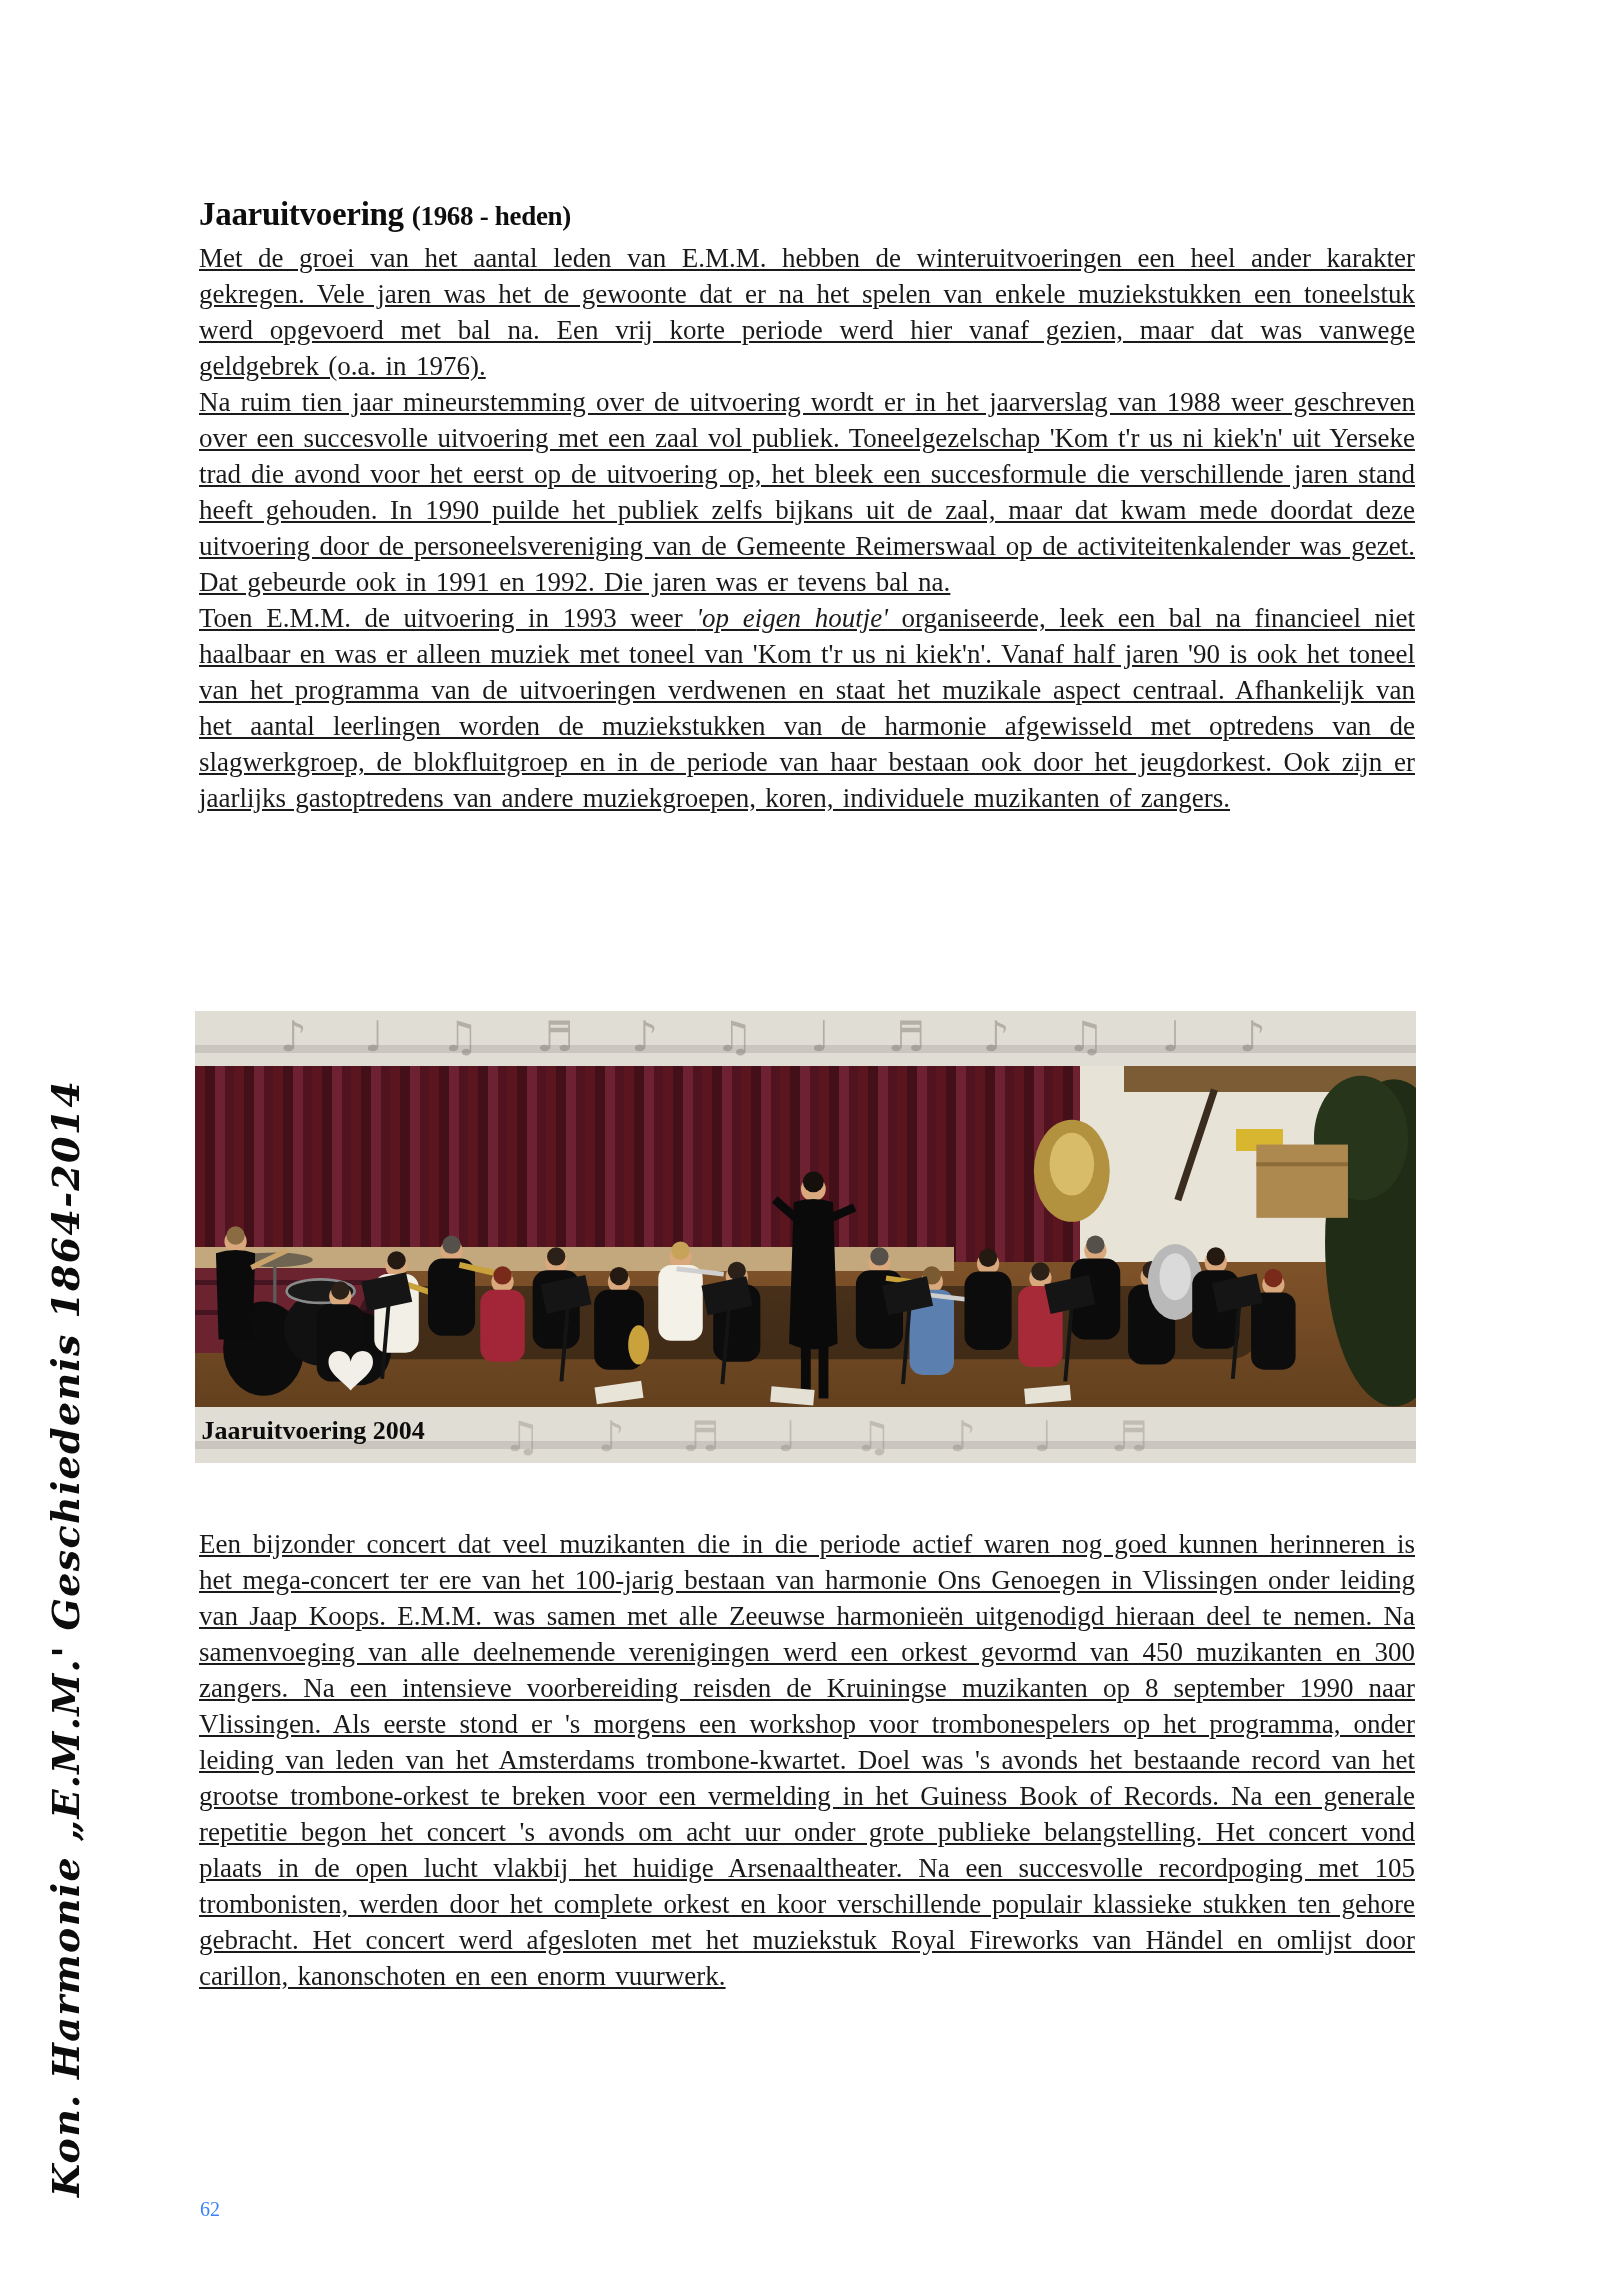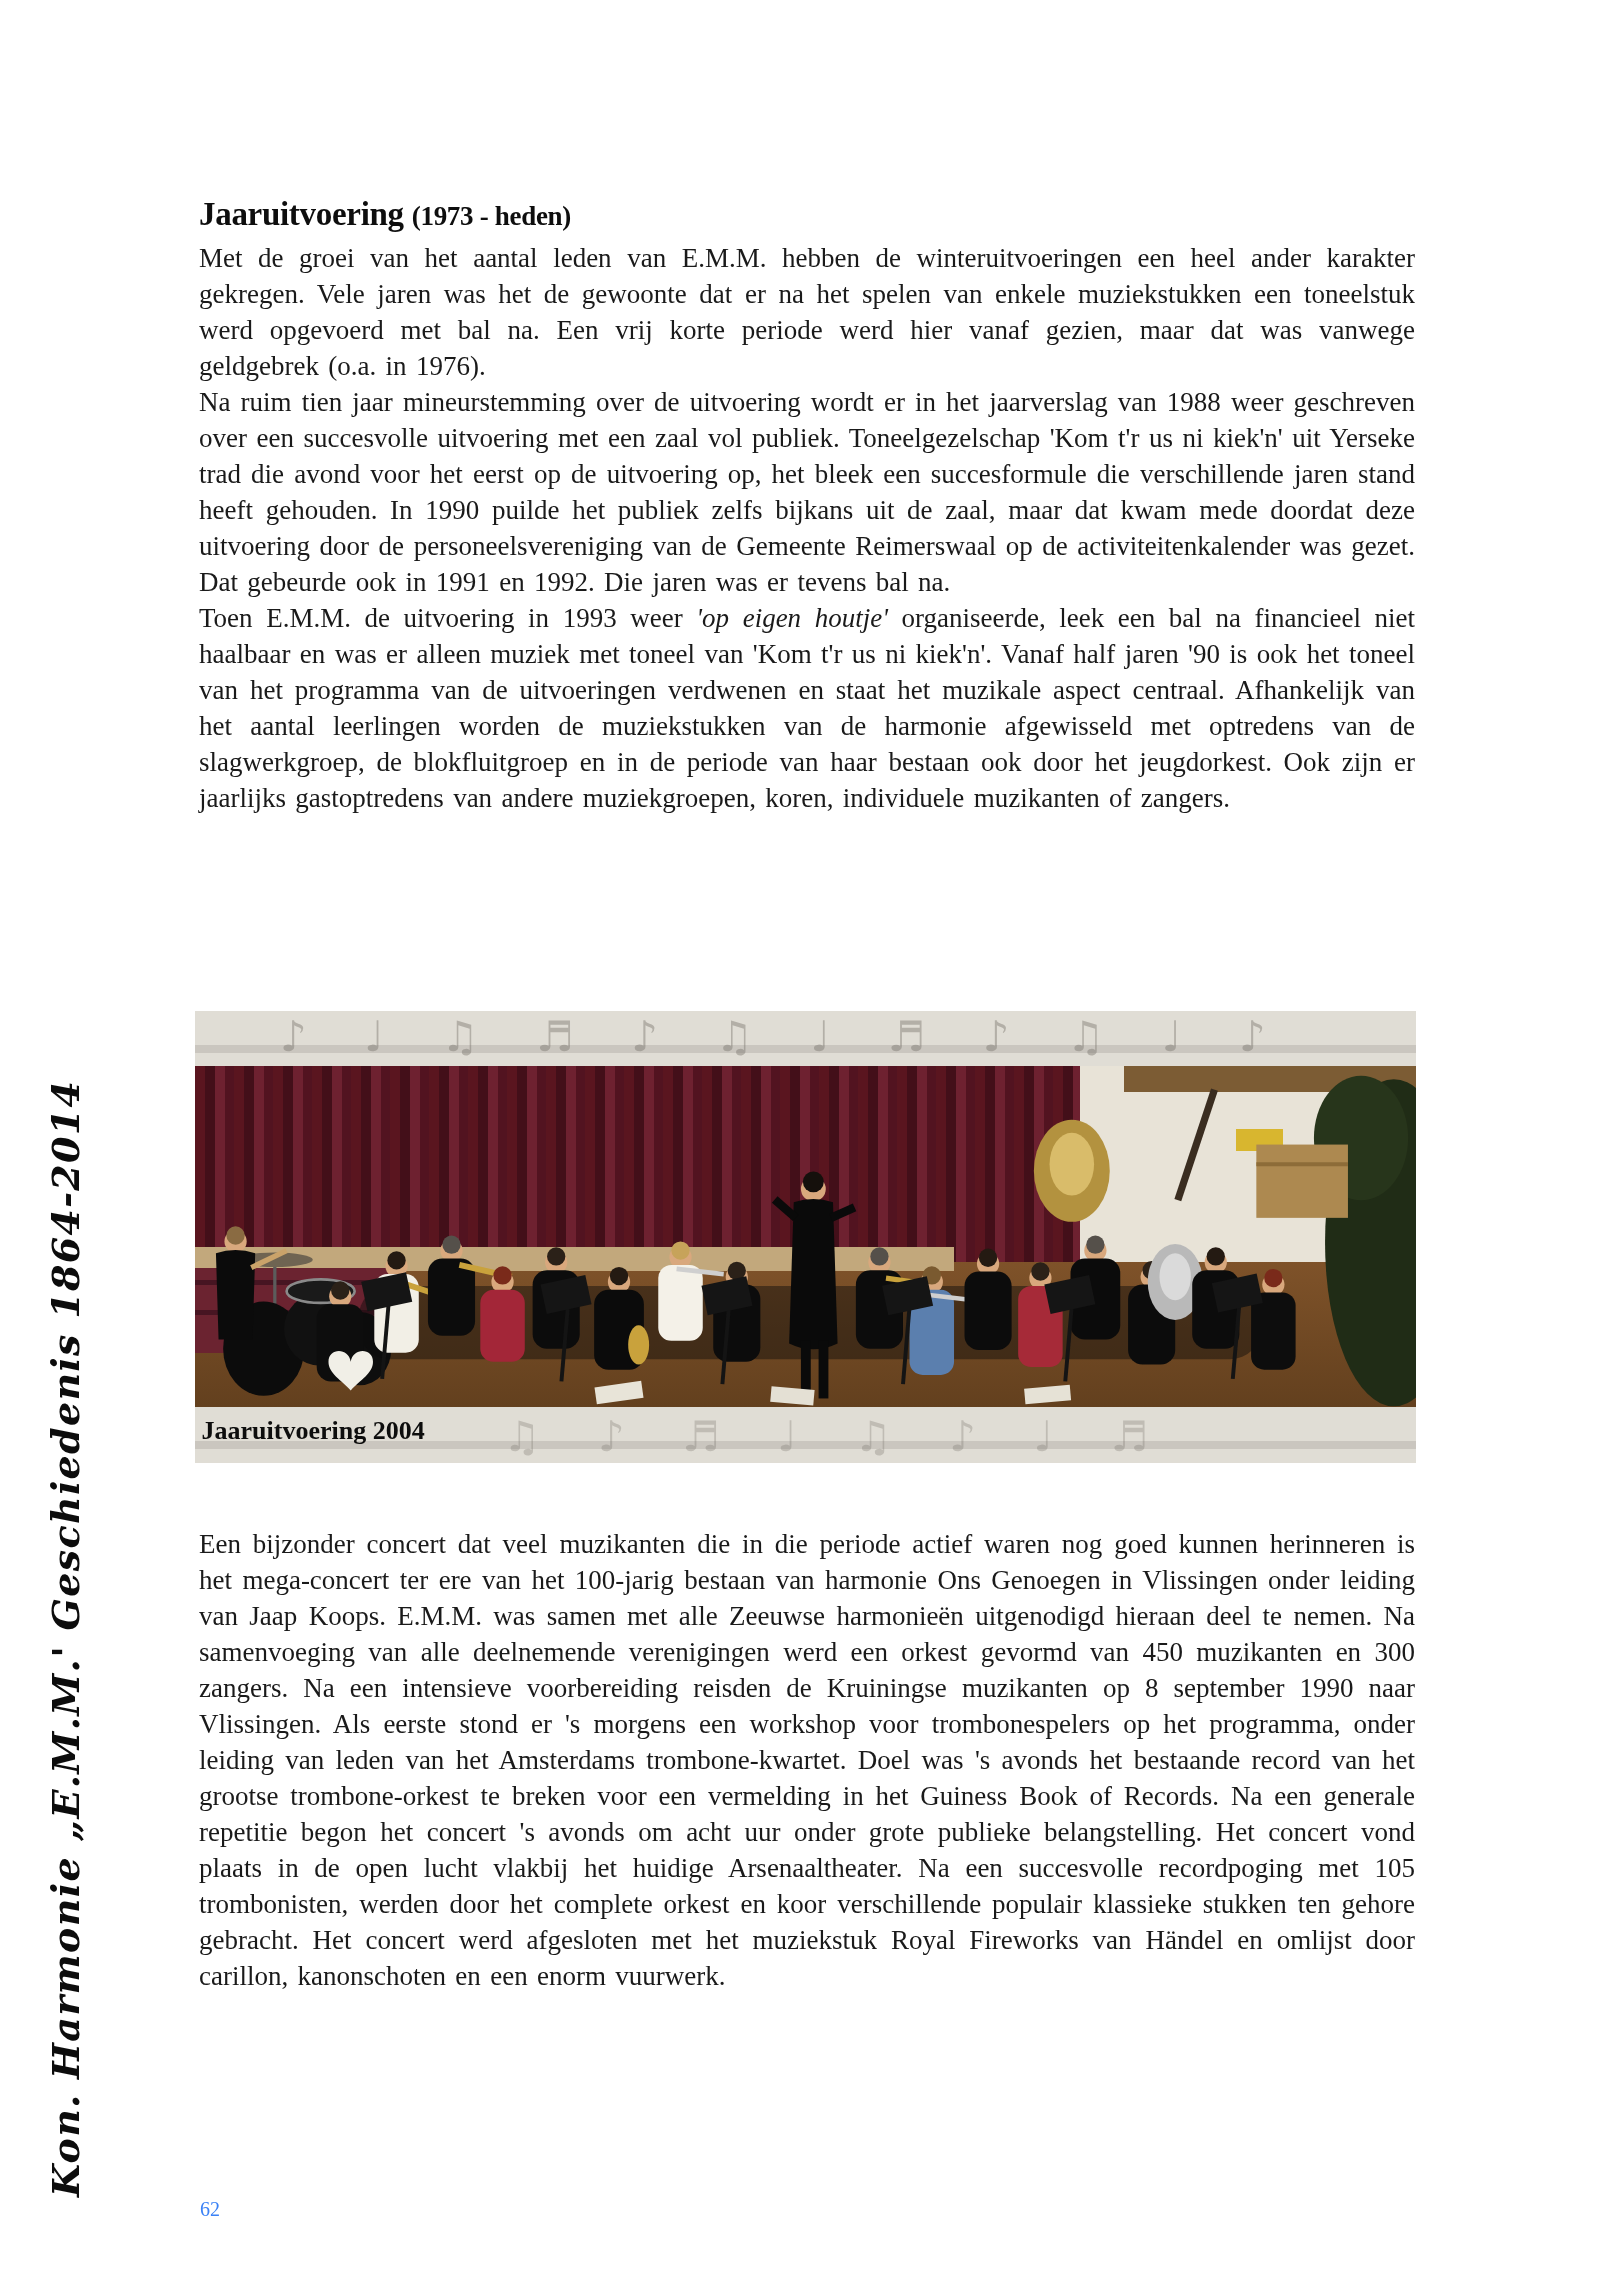--- a/index.html
+++ b/index.html
@@ -13,21 +13,21 @@
     overflow: hidden;
   }
 
   
   .col { position: absolute; left: 199px; width: 1216px; }
 
   .heading { font-weight: bold; font-size: 33px; line-height: 1.1; color: #0e0e0e; letter-spacing: -0.3px; }
   .heading .period { font-size: 27px; }
 
   .bodytext { font-size: 27px; line-height: 36px; text-align: justify; word-spacing: 2.6px; }
-  .bodytext p { margin: 0; }
+  .bodytext p { margin: 0; text-decoration: underline; }
   .bodytext .it { font-style: italic; }
 
   #section1 { top: 196px; }
   #section1 .bodytext { margin-top: 7.9px; }
 
   #section2 { top: 1517px; }
   #section2 .bodytext { margin-top: 9.2px; }
 
   
   .fig {
@@ -86,21 +86,21 @@
 
   
   .page-number { position: absolute; left: 200px; top: 2198px; font-size: 20px; color: #3b82f6; }
 </style>
 </head>
 <body>
 
 <div class="col" id="section1">
   <div class="heading">
     <span>Jaaruitvoering</span>
-    <span class="period"> <span>(1973 - heden)</span></span>
+    <span class="period"> <span>(1968 - heden)</span></span>
   </div>
   <div class="bodytext">
     <p>Met de groei van het aantal leden van E.M.M. hebben de winteruitvoeringen een heel ander karakter gekregen. Vele jaren was het de gewoonte dat er na het spelen van enkele muziekstukken een toneelstuk werd opgevoerd met bal na. Een vrij korte periode werd hier vanaf gezien, maar dat was vanwege geldgebrek (o.a. in 1976).</p>
     <p>Na ruim tien jaar mineurstemming over de uitvoering wordt er in het jaarverslag van 1988 weer geschreven over een succesvolle uitvoering met een zaal vol publiek. Toneelgezelschap 'Kom t'r us ni kiek'n' uit Yerseke trad die avond voor het eerst op de uitvoering op, het bleek een succesformule die verschillende jaren stand heeft gehouden. In 1990 puilde het publiek zelfs bijkans uit de zaal, maar dat kwam mede doordat deze uitvoering door de personeelsvereniging van de Gemeente Reimerswaal op de activiteitenkalender was gezet. Dat gebeurde ook in 1991 en 1992. Die jaren was er tevens bal na.</p>
     <p><span>Toen E.M.M. de uitvoering in 1993 weer </span><span class="it">'op eigen houtje'</span><span> organiseerde, leek een bal na financieel niet haalbaar en was er alleen muziek met toneel van 'Kom t'r us ni kiek'n'. Vanaf half jaren '90 is ook het toneel van het programma van de uitvoeringen verdwenen en staat het muzikale aspect centraal. Afhankelijk van het aantal leerlingen worden de muziekstukken van de harmonie afgewisseld met optredens van de slagwerkgroep, de blokfluitgroep en in de periode van haar bestaan ook door het jeugdorkest. Ook zijn er jaarlijks gastoptredens van andere muziekgroepen, koren, individuele muzikanten of zangers.</span></p>
   </div>
 </div>
 
 <div class="fig">
   <div class="fig-band">

